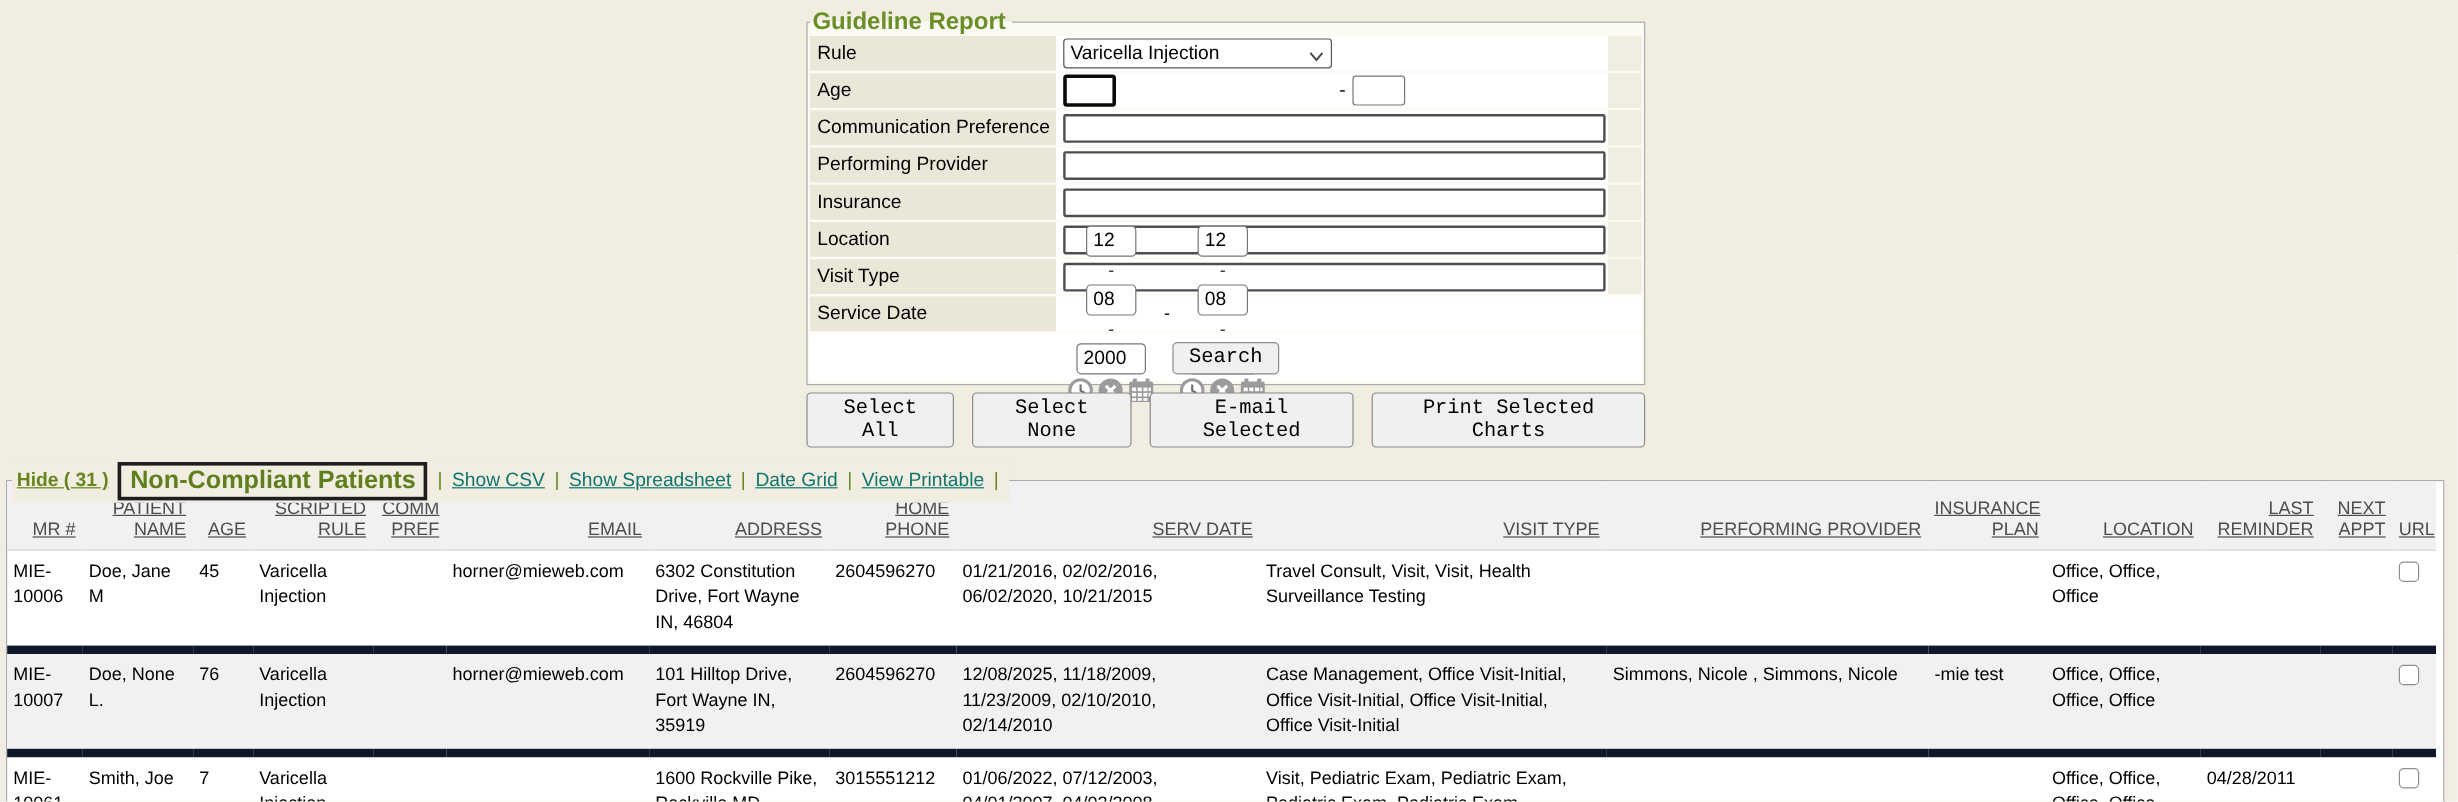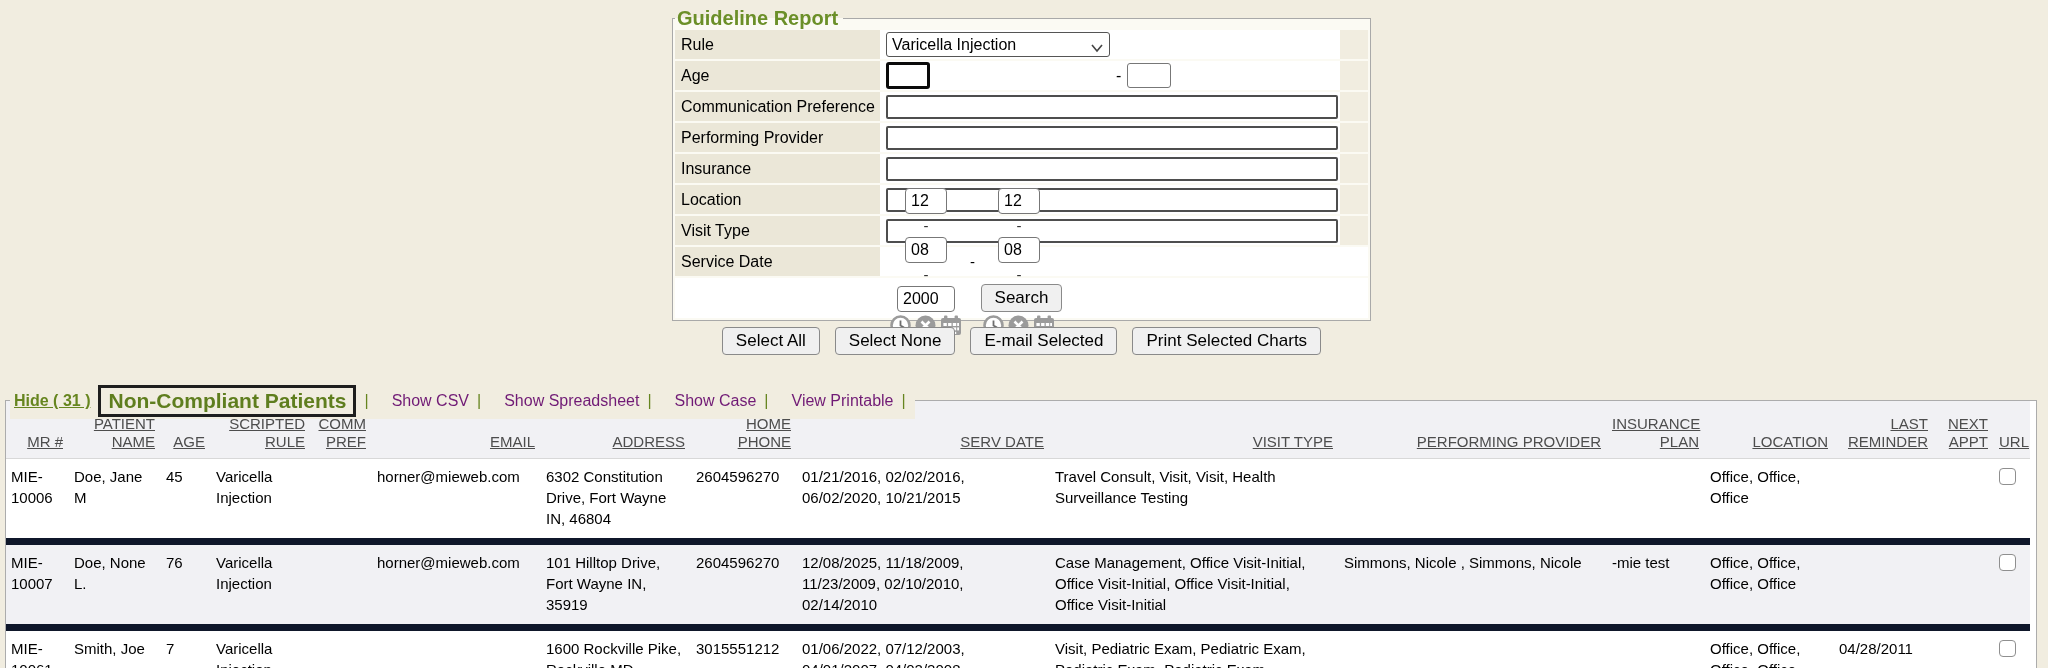--- a/index.html
+++ b/index.html
@@ -63,21 +63,21 @@
   }
   .d-dash { font-size:15px; color:#333; }
   .d-icons { display:flex; align-items:center; gap:4px; margin:0 4px; }
   .d-icons svg { display:block; }
   .group-sep { margin:0 4px; font-size:15px; }
   .search-row {
     background:#FFFFFF; height:40px; display:flex; align-items:center; justify-content:center;
     margin-bottom:2px;
   }
   button.std-btn {
-    font-family:Liberation Sans, sans-serif; font-size:17px; color:#000;
+    font-family:Liberation Mono, monospace; font-size:17px; color:#000;
     background:#F0F0F0; border:1.5px solid #8A8A8A; border-radius:4px;
     padding:3px 13px; cursor:pointer;
   }
 
   
   .actions-row {
     position:absolute; left:672px; top:327px; width:699px;
     display:flex; justify-content:center; gap:15px;
   }
 
@@ -92,21 +92,21 @@
     background:#F1EDE0; padding:0 9px 0 4px; white-space:nowrap;
   }
   .hide-link {
     color:#66851F; font-weight:bold; font-size:16px; text-decoration:underline; cursor:pointer;
   }
   .nc-title-box {
     border:3px solid #1E1E1E; padding:1px 7px;
     color:#5F7E1E; font-weight:bold; font-size:21px; background:#F1EDE0;
   }
   .leg-sep { color:#66851F; font-size:16px; }
-  .leg-link { color:#701a75; font-size:16px; cursor:pointer;margin-left:15px; }
+  .leg-link { color:#0f766e; font-size:16px; text-decoration:underline; cursor:pointer; }
 
   table.pt { border-collapse:collapse; table-layout:fixed; width:2024px; margin:0; }
   table.pt th {
     background:#F1F1F4; vertical-align:bottom; text-align:right;
     font-weight:normal; padding:14px 6px 7px 5px; border-bottom:1px solid #D8D8D8;
   }
   .hline { color:#4D4D4D; font-size:15px; line-height:18px; text-decoration:underline; white-space:nowrap; }
   table.pt td {
     vertical-align:top; font-size:15px; line-height:21px;
     padding:7px 8px 9px 5px; border-bottom:7px solid #0f172a;
@@ -295,21 +295,21 @@
 
 <div class="patients-fs">
   <div class="patients-legend">
     <span class="hide-link">Hide ( 31 )</span>
     <span class="nc-title-box">Non-Compliant Patients</span>
     <span class="leg-sep">|</span>
     <span class="leg-link">Show CSV</span>
     <span class="leg-sep">|</span>
     <span class="leg-link">Show Spreadsheet</span>
     <span class="leg-sep">|</span>
-    <span class="leg-link">Show Case</span>
+    <span class="leg-link">Date Grid</span>
     <span class="leg-sep">|</span>
     <span class="leg-link">View Printable</span>
     <span class="leg-sep">|</span>
   </div>
 
   <table class="pt">
     <colgroup>
         <col style="width: 63px;">
         <col style="width: 92px;">
         <col style="width: 50px;">

